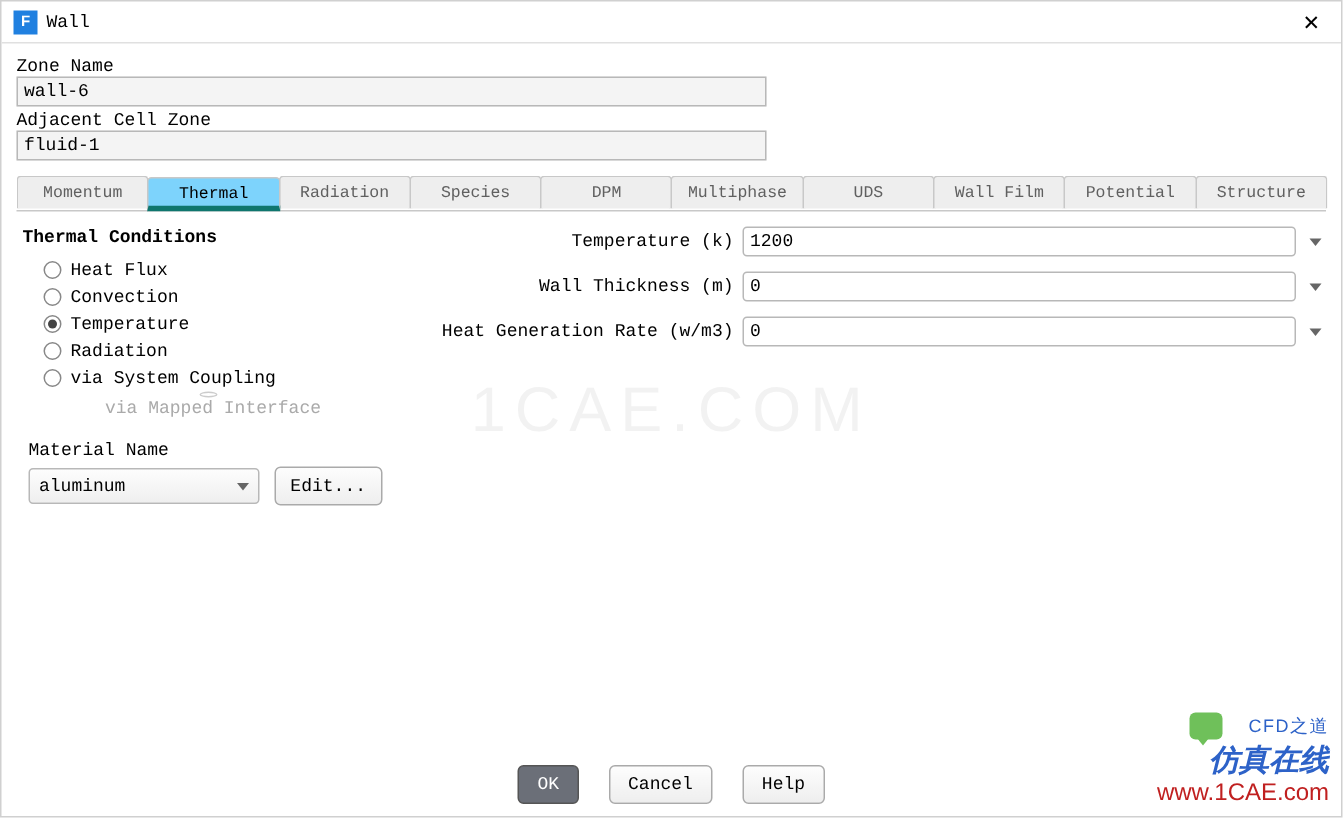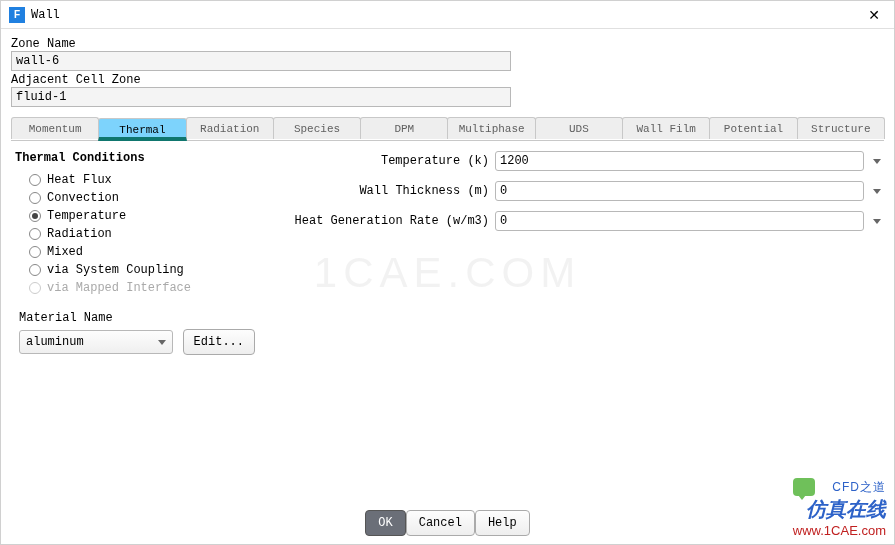--- a/index.html
+++ b/index.html
@@ -99,21 +99,21 @@
     align-items: center;
     justify-content: center;
     background:#fff;
   }
   .radio-dot.sel::after {
     content: "";
     width: 6px; height: 6px;
     background: #444;
     border-radius: 50%;
   }
-  .radio-row.disabled { color: #aaa; }
+  .radio-row.disabled { color: #aaa; flex-direction: column; }
   .radio-row.disabled .radio-dot { border-color:#ccc; }
   .material-block { margin-top: 14px; padding-left:4px;}
   .material-row { display:flex; align-items:center; gap:10px; margin-top:4px;}
   .dropdown {
     width: 170px; height: 24px;
     border: 1px solid #b8b8b8;
     border-radius: 3px;
     display: flex;
     align-items: center;
     justify-content: space-between;
@@ -163,21 +163,21 @@
     display:flex; align-items:center; justify-content:center;
     margin-left: 6px;
     cursor:pointer;
   }
   .footer {
     position: absolute;
     bottom: 8px;
     left: 0; right: 0;
     display: flex;
     justify-content: center;
-    gap: 0;
+    gap: 20px;
     font-family: Liberation Mono, monospace;
   }
   .btn {
     height: 26px;
     padding: 0 12px;
     border: 1px solid #aaa;
     border-radius: 4px;
     background: linear-gradient(#fdfdfd,#eee);
     cursor: pointer;
     font-family: inherit;
@@ -201,21 +201,21 @@
   }
   .overlay-cta {
     position: absolute;
     right: 8px; bottom: 6px;
     text-align: right;
     font-family: "SimSun","STSong", Arial, sans-serif;
     pointer-events:none;
   }
   .cta-1 { font-size: 12px; color: #2d62c8; letter-spacing: 1px; margin-left: 11px;}
   .cta-2 { font-size: 20px; color: #2d62c8; font-weight: bold; font-style: italic; }
-  .cta-3 { font-size: 13px; color: #c02020; }
+  .cta-3 { font-size: 16px; color: #c02020; }
   .cta-wrap { display:flex; align-items:center; gap:6px; justify-content:flex-end;}
   .chat-ico {
     width: 22px; height: 18px;
     background: #6fc05a;
     border-radius: 4px;
     position: relative;
   }
   .chat-ico::after{
     content:"";
     position:absolute; bottom:-4px; left:5px;
@@ -266,24 +266,20 @@
       <div class="radio-row">
         <span class="radio-dot sel"></span>
         <span>Temperature</span>
       </div>
       <div class="radio-row">
         <span class="radio-dot"></span>
         <span>Radiation</span>
       </div>
       <div class="radio-row">
         <span class="radio-dot"></span>
-        <span>Mixed</span>
-      </div>
-      <div class="radio-row">
-        <span class="radio-dot"></span>
         <span>via System Coupling</span>
       </div>
       <div class="radio-row disabled">
         <span class="radio-dot"></span>
         <span>via Mapped Interface</span>
       </div>
 
       <div class="material-block">
         <div>Material Name</div>
         <div class="material-row">

